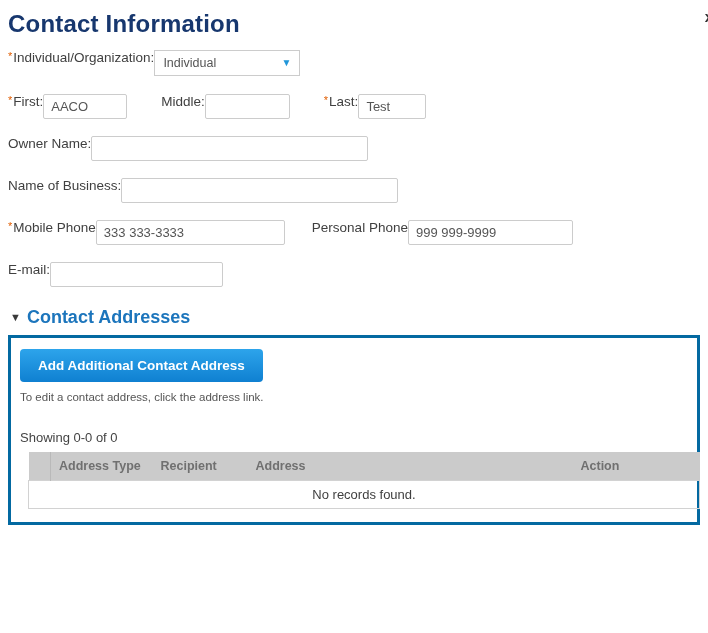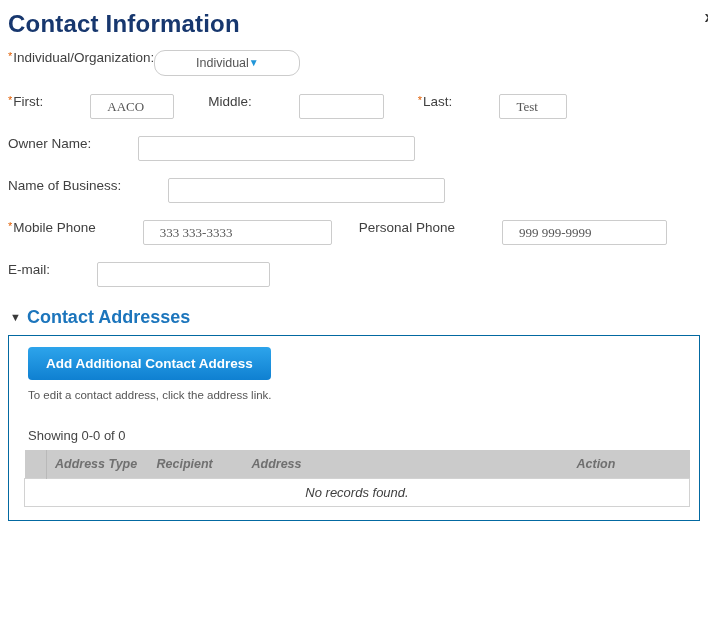--- a/index.html
+++ b/index.html
@@ -6,51 +6,51 @@
   html, body { width: 708px; height: 633px; overflow: hidden; background: #ffffff; }
   body { font-family: "Liberation Sans", sans-serif; position: relative; }
   .page { position: relative; width: 708px; height: 633px; padding: 10px 8px; }
 
   .page-title { color: #17376e; font-size: 24px; font-weight: bold; letter-spacing: .2px; margin-bottom: 12px; }
   .close-x { position: absolute; top: 8px; right: -5px; font-size: 15px; color: #333; font-weight: bold; cursor: pointer; }
 
   .field-label { font-size: 13.5px; color: #404040; margin-bottom: 4px; display: block; }
   .req { color: #e05c00; font-size: 11px; vertical-align: 2px; margin-right: 1px; }
 
-  input.txt { border: 1px solid #cccccc; border-radius: 2px; height: 25px; padding: 0 16px;
-              font-family: Liberation Serif, serif; font-size: 13px; color: #555; outline: none; margin-left: 47px; }
+  input.txt { border: 1px solid #cccccc; border-radius: 2px; height: 25px; padding: 0 7px;
+              font-family: Liberation Sans, sans-serif; font-size: 13px; color: #555; outline: none; }
 
   .row { display: flex; align-items: flex-start; }
   .fgroup { display: flex; }
 
   .mb-sel { margin-bottom: 18px; }
   .mb-std { margin-bottom: 17px; }
 
   
-  .select { width: 146px; height: 26px; border: 1px solid #ccc; border-radius: 11px; display: flex;
-            align-items: center; justify-content: center; padding: 0 8px; cursor: pointer; }
+  .select { width: 146px; height: 26px; border: 1px solid #ccc; border-radius: 0; display: flex;
+            align-items: center; justify-content: space-between; padding: 0 8px; cursor: pointer; }
   .select .sel-txt { font-size: 12.5px; color: #555; }
   .select .arrow { color: #2196d9; font-size: 10px; line-height: 1; }
 
   
   .section-toggle { display: flex; align-items: center; margin: 20px 0 7px 2px; cursor: pointer; }
   .section-toggle .tri { color: #3a3a3a; font-size: 11px; margin-right: 6px; line-height: 1; }
   .section-toggle .lbl { color: #1c75bc; font-size: 18px; font-weight: bold; }
 
-  .addr-box { border: 1px solid #0369a1; background: #fff; padding: 9px 5px 13px 15px; }
+  .addr-box { border: 3px solid #0369a1; background: #fff; padding: 9px 5px 13px 5px; }
 
   .btn { display: inline-block; border: none; border-radius: 4px; color: #fff; font-weight: bold;
          font-family: "Liberation Sans", sans-serif; font-size: 13.5px;
          background: linear-gradient(#2da4eb, #0f80d1); cursor: pointer; }
   .btn-add { padding: 9px 18px; margin: 2px 0 9px 4px; }
 
   .hint { font-size: 11.5px; color: #555; margin-left: 4px; }
   .showing { font-size: 13px; color: #444; margin: 27px 0 7px 4px; }
 
-  table.addr { border-collapse: collapse; width: calc(100% - 4px); margin: 0 0; font-style: italic; }
+  table.addr { border-collapse: collapse; width: calc(100% - 4px); margin: 0 12px; }
   table.addr thead th { background: #cbcbcb; color: #707070; font-size: 12.5px; font-weight: bold;
                         text-align: left; padding: 7px 8px; }
   table.addr thead th.c0 { width: 22px; border-right: 1px solid #b9b9b9; }
   table.addr thead th.c1 { width: 102px; }
   table.addr thead th.c2 { width: 95px; }
   table.addr thead th.c3 { width: 325px; }
   table.addr tbody td { border: 1px solid #d2d2d2; font-size: 13px; color: #404040; padding: 6px 11px; text-align: center; }
 
   
   .w-first { width: 84px; }  .w-middle { width: 85px; }  .w-last { width: 68px; }

